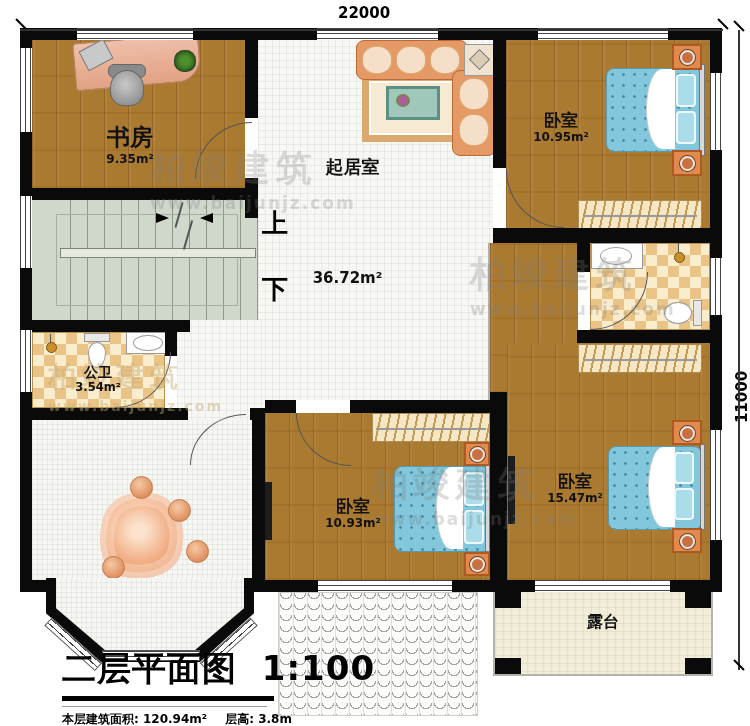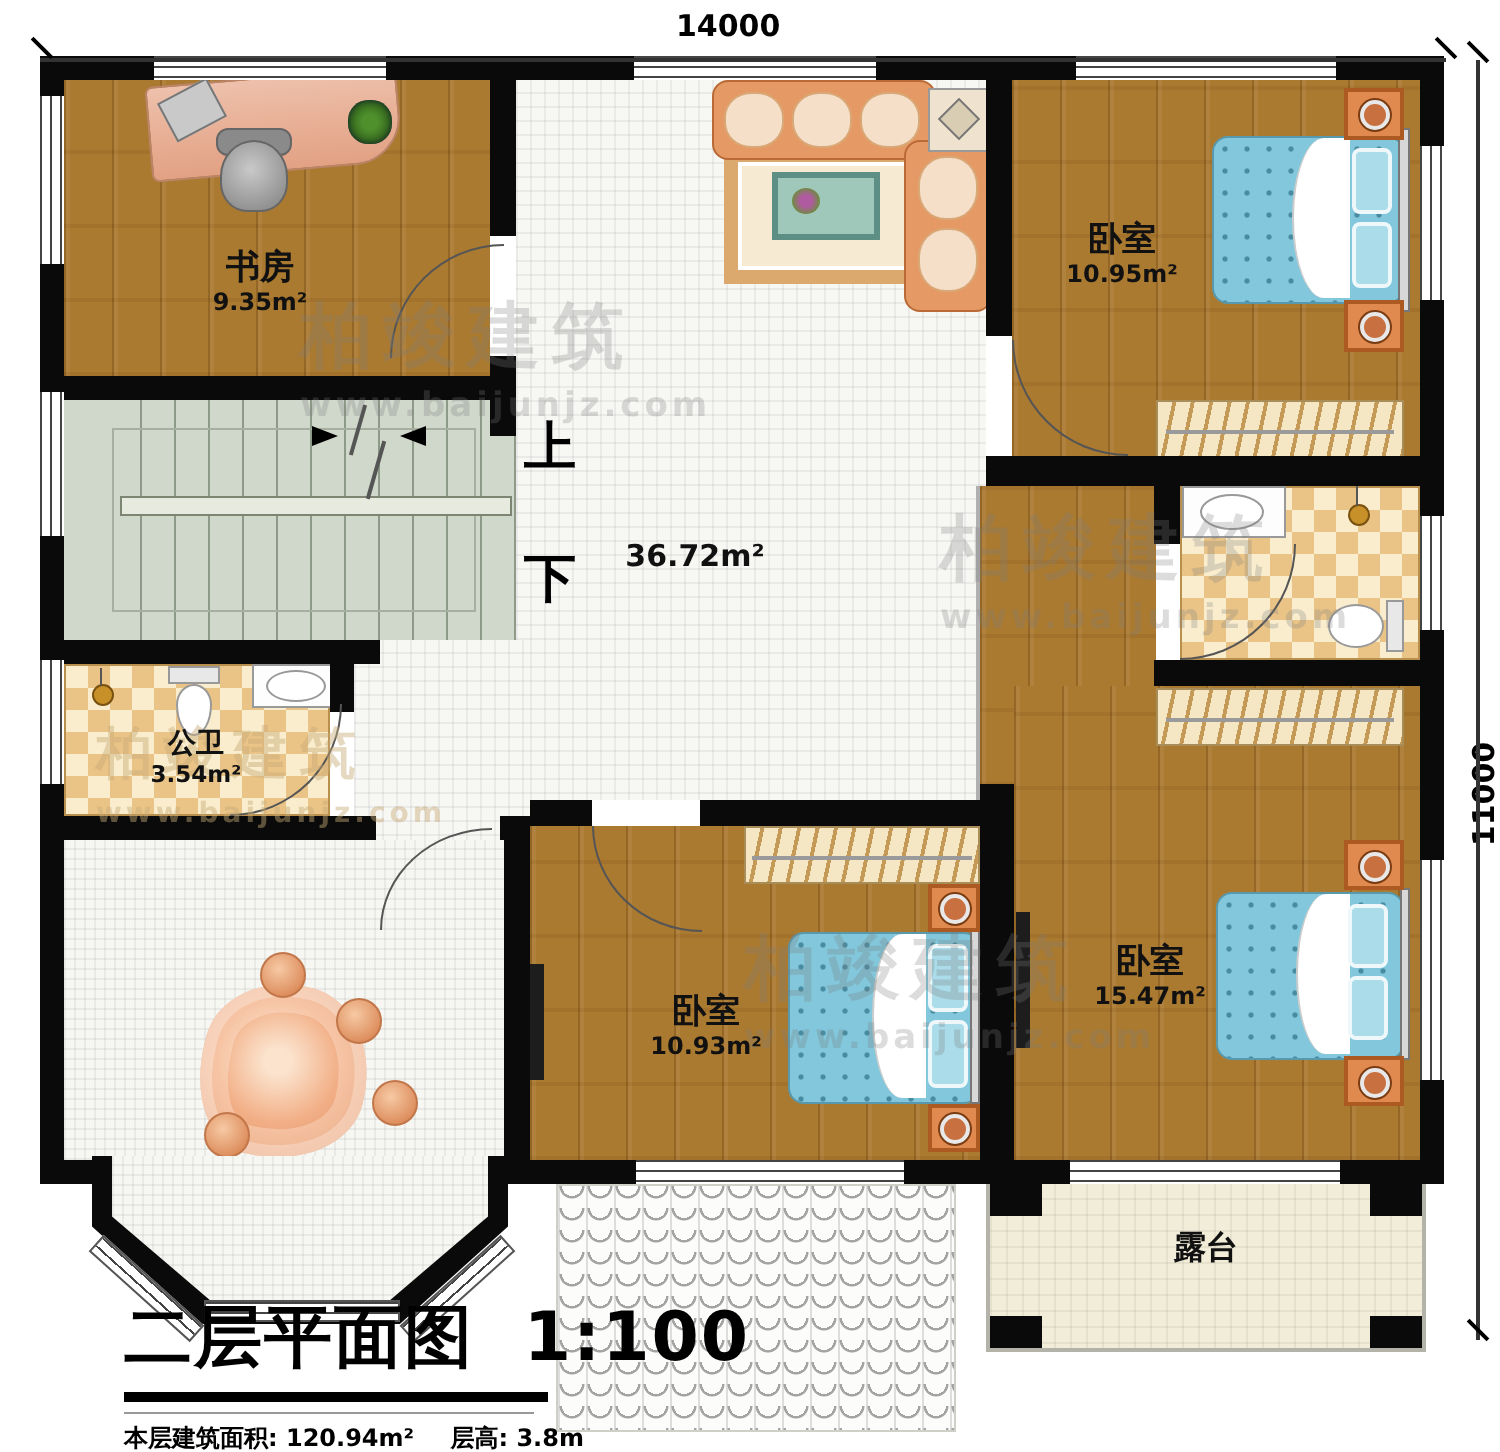--- a/index.html
+++ b/index.html
@@ -86,21 +86,21 @@
   <div class="abs checker" style="left:590px;top:243px;width:120px;height:87px;"></div>
   <div class="abs wood" style="left:507px;top:343px;width:203px;height:237px;"></div>
   <div class="abs wood" style="left:265px;top:413px;width:225px;height:167px;"></div>
   <div class="abs" style="left:488px;top:243px;width:2px;height:157px;background:#b0b0b0;z-index:4;"></div>
 
   <div class="abs terr" style="left:493px;top:590px;width:220px;height:86px;">
     <div class="abs" style="left:0;top:0;width:26px;height:16px;background:#0a0a0a;"></div>
     <div class="abs" style="right:0;top:0;width:26px;height:16px;background:#0a0a0a;"></div>
     <div class="abs" style="left:0;bottom:0;width:26px;height:16px;background:#0a0a0a;"></div>
     <div class="abs" style="right:0;bottom:0;width:26px;height:16px;background:#0a0a0a;"></div>
-    <div class="lbl" style="left:0;right:0;top:22px;">
+    <div class="lbl" style="left:0;right:0;top:22px;font-family:Liberation Mono, monospace;">
       <span class="nm">露台</span>
     </div>
   </div>
   <div class="abs roof" style="left:278px;top:592px;width:200px;height:124px;"></div>
 
   <div class="abs" style="left:46px;top:578px;width:208px;height:84px;z-index:4;">
     <div class="abs" style="left:0;top:0;width:208px;height:84px;background:#0a0a0a;
       clip-path:polygon(0 0,100% 0,100% 42%,74% 100%,26% 100%,0 42%);"></div>
     <div class="abs tilefine" style="left:10px;top:0;width:188px;height:72px;
       clip-path:polygon(0 0,100% 0,100% 42%,74% 100%,26% 100%,0 42%);"></div>
@@ -260,22 +260,25 @@
   <div class="wm" style="left:372px;top:460px;">
     <span class="b">柏竣建筑</span><br>
     <span class="u">www.baijunjz.com</span>
   </div>
   <div class="wm tan" style="left:48px;top:358px;">
     <span class="b" style="font-size:28px;">柏竣建筑</span><br>
     <span class="u" style="font-size:14px;">www.baijunjz.com</span>
   </div>
 
   <div class="lbl" style="left:80px;top:124px;width:100px;">
-    <span class="nm" style="font-size:17px;">书房</span>
+    <span class="nm" style="font-size:23px;">书房</span>
     <span class="ar">9.35m²</span>
+  </div>
+  <div class="lbl" style="left:300px;top:156px;width:105px;">
+    <span class="nm" style="font-size:18px;">起居室</span>
   </div>
   <div class="lbl" style="left:295px;top:269px;width:105px;">
     <span class="ar" style="font-size:15px;">36.72m²</span>
   </div>
   <div class="lbl" style="left:525px;top:110px;width:72px;">
     <span class="nm" style="font-size:17px;">卧室</span>
     <span class="ar">10.95m²</span>
   </div>
   <div class="lbl" style="left:63px;top:364px;width:70px;">
     <span class="nm" style="font-size:14px;">公卫</span>
@@ -283,21 +286,21 @@
   </div>
   <div class="lbl" style="left:315px;top:496px;width:76px;">
     <span class="nm" style="font-size:17px;">卧室</span>
     <span class="ar">10.93m²</span>
   </div>
   <div class="lbl" style="left:537px;top:471px;width:76px;">
     <span class="nm" style="font-size:17px;">卧室</span>
     <span class="ar">15.47m²</span>
   </div>
 
-  <div class="dimtext" style="left:338px;top:4px;">14000</div>
+  <div class="dimtext" style="left:338px;top:4px;">22000</div>
   <div class="dimline" style="left:20px;top:29px;width:703px;height:1.5px;"></div>
   <div class="tick" style="left:14px;top:23px;"></div>
   <div class="tick" style="left:716px;top:23px;"></div>
   <div class="dimtext" style="left:712px;top:388px;transform:rotate(-90deg);transform-origin:center;width:60px;text-align:center;">11000</div>
   <div class="dimline" style="left:738px;top:30px;width:1.5px;height:640px;"></div>
   <div class="tick" style="left:732px;top:25px;"></div>
   <div class="tick" style="left:732px;top:664px;"></div>
 
   <div id="titleblock" style="left:62px;top:646px;width:300px;">
     <div style="font-size:34px;font-weight:bold;letter-spacing:1px;white-space:nowrap;">

